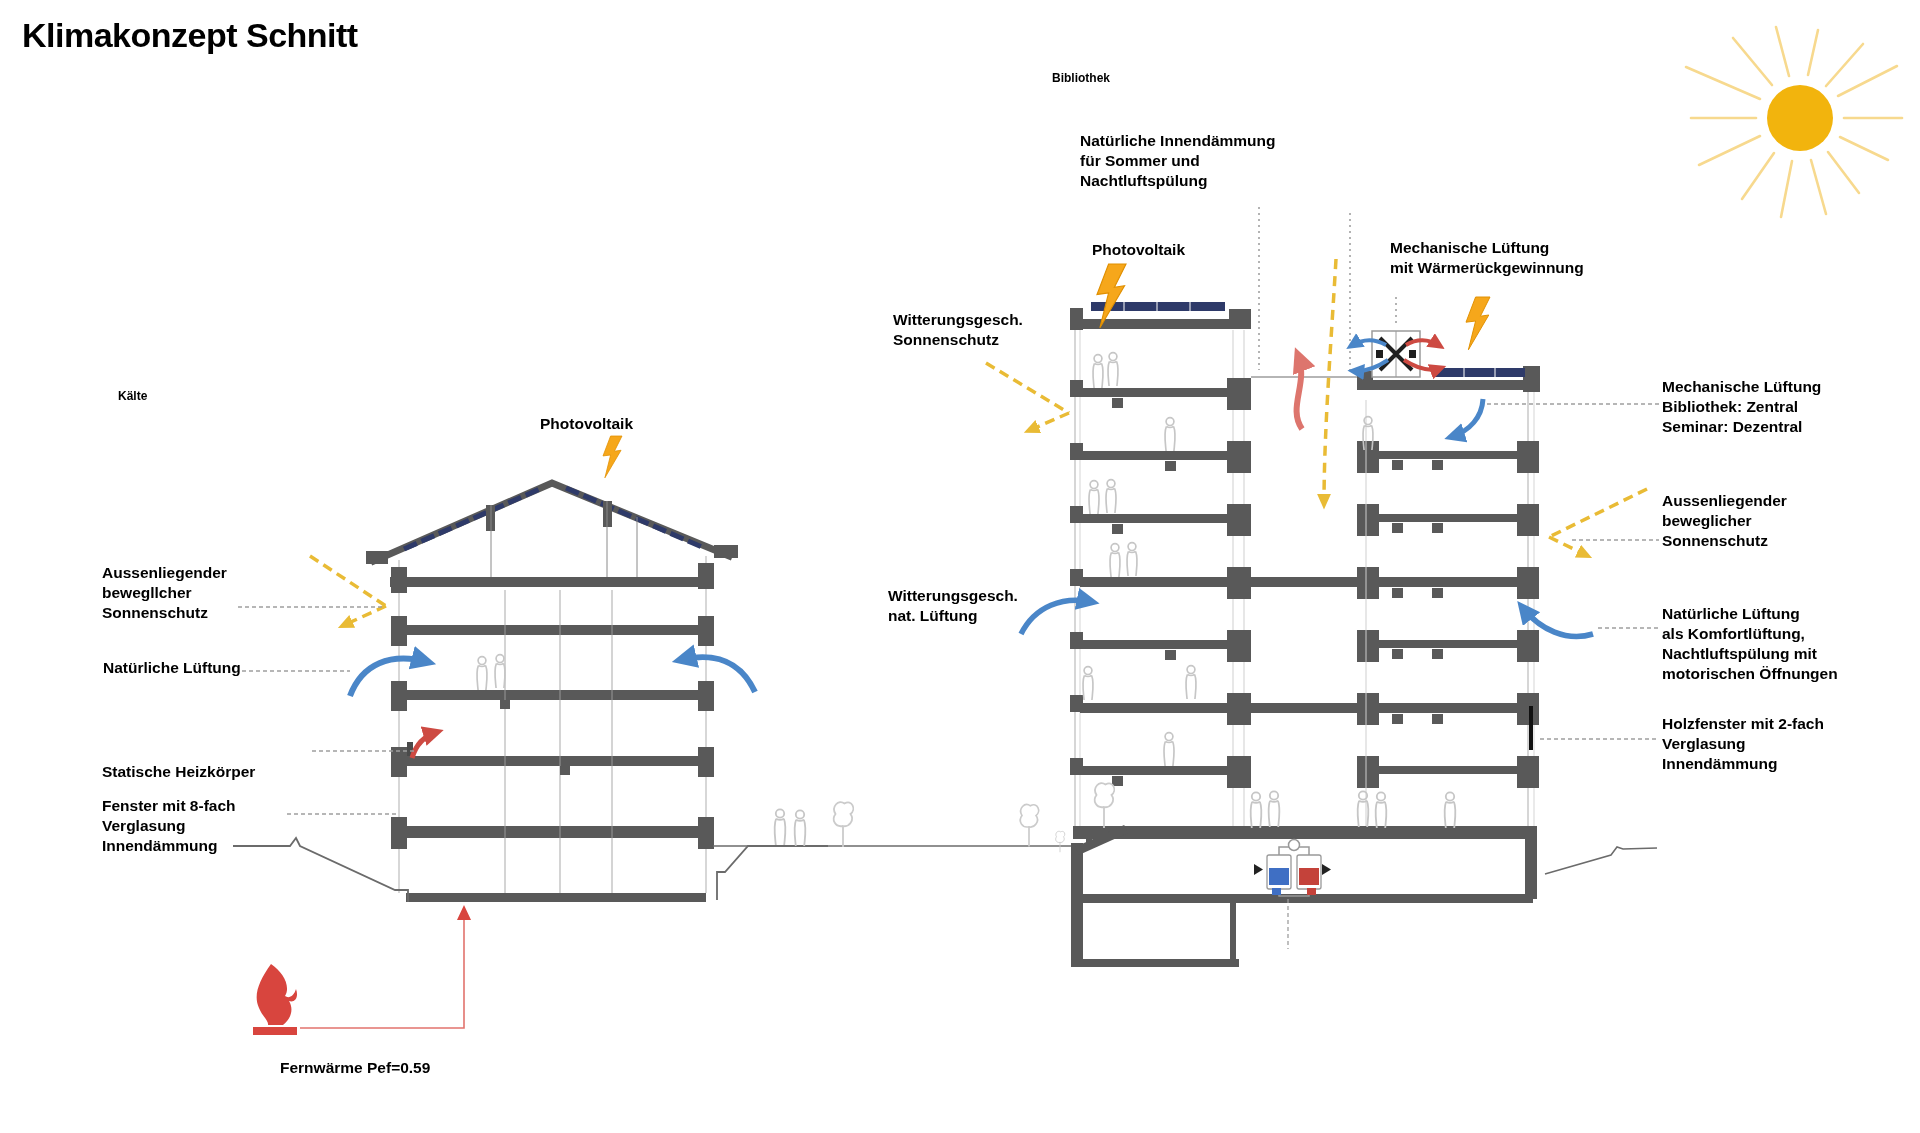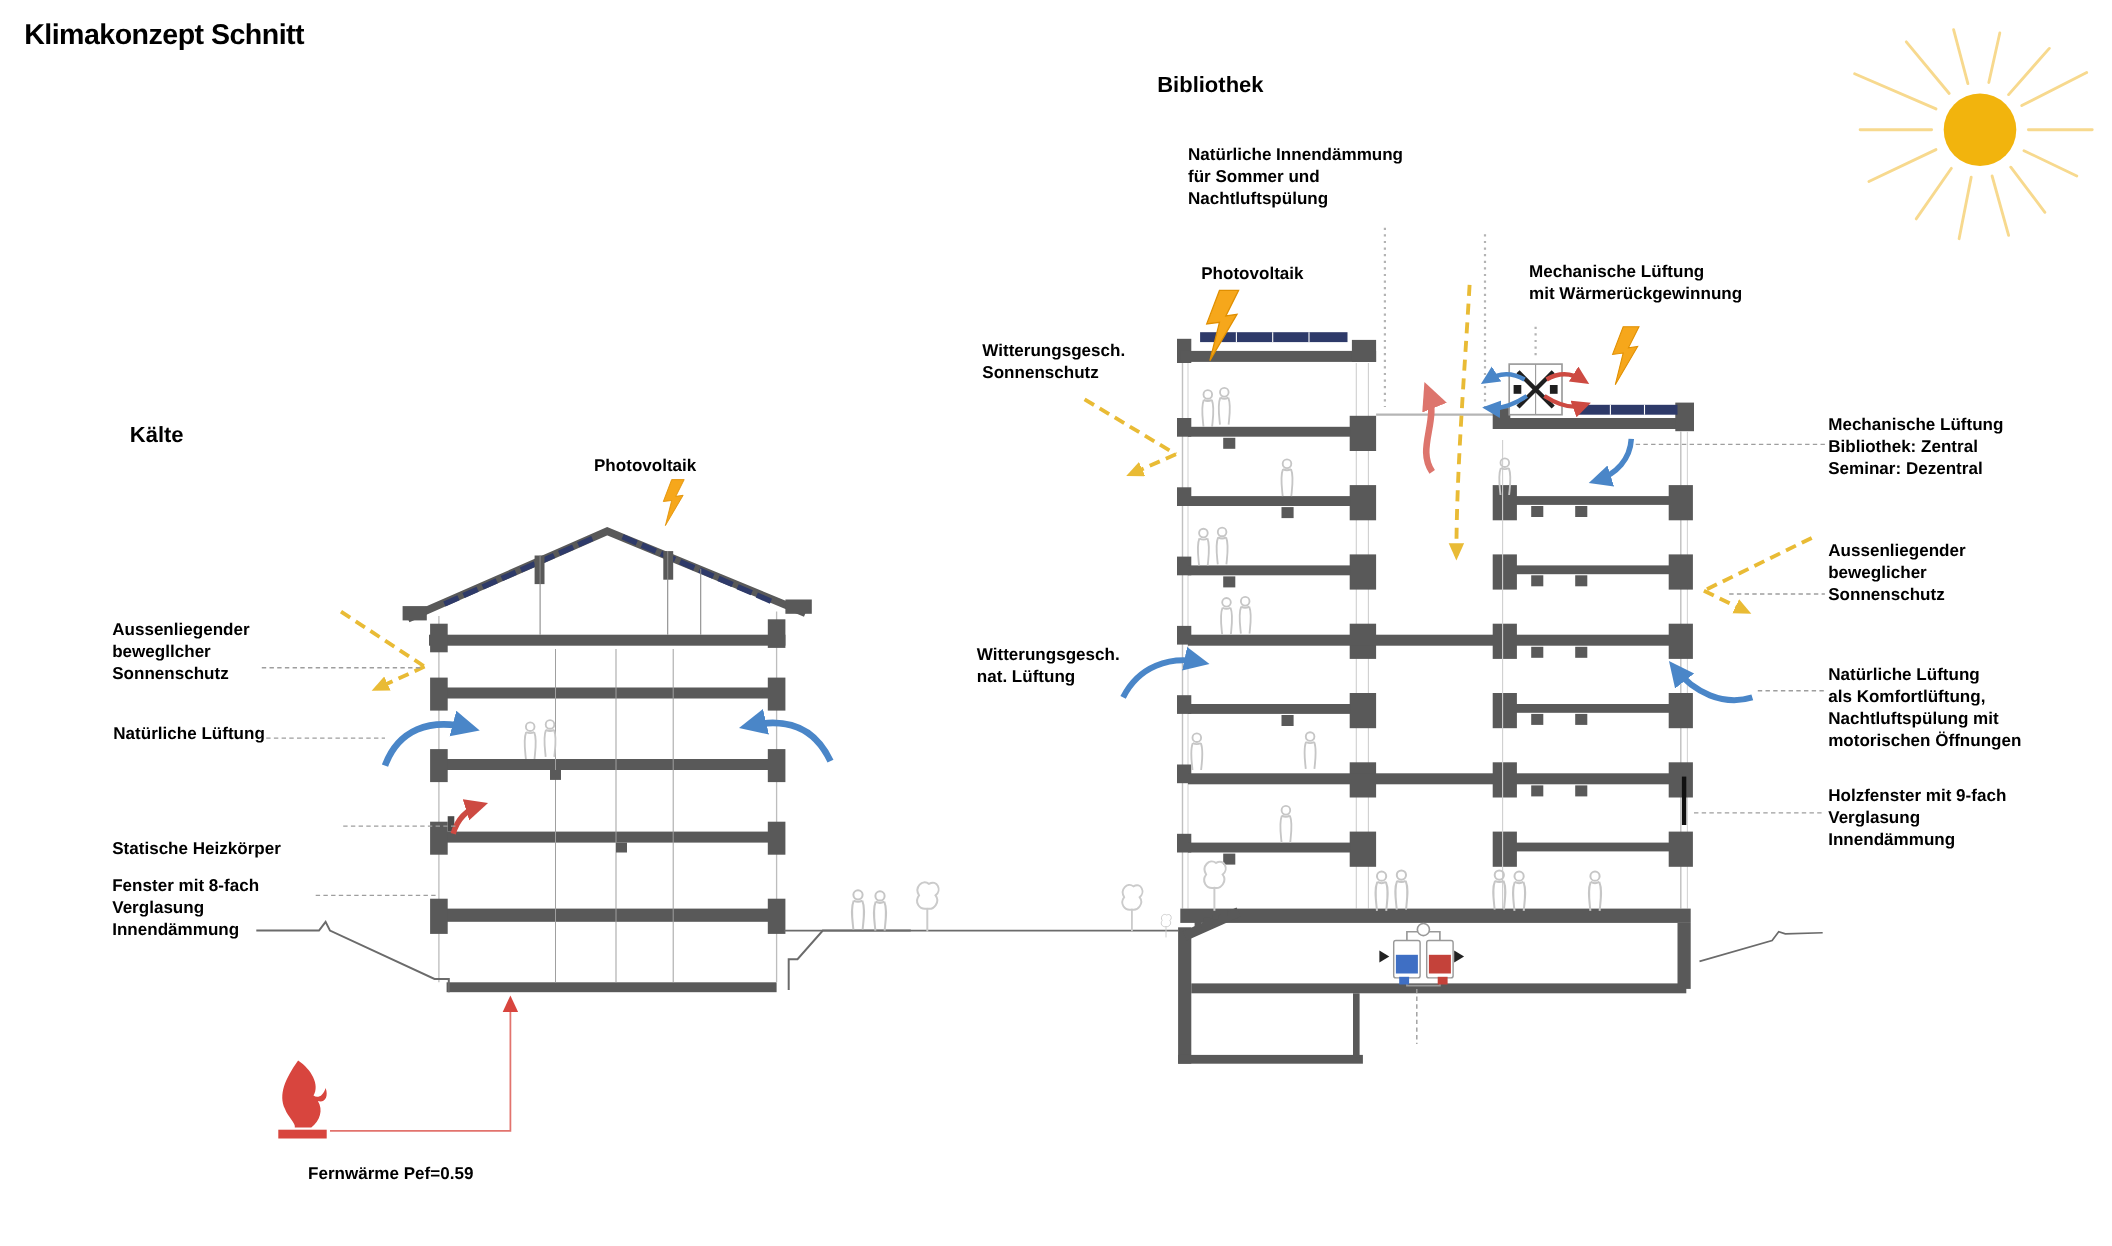--- a/index.html
+++ b/index.html
@@ -1,22 +1,22 @@
 <!DOCTYPE html>
 <html><head>
 <meta charset="utf-8">
 <style>
   html,body{margin:0;padding:0;background:#fff;}
   .stage{position:relative;width:1920px;height:1133px;background:#ffffff;
          font-family:"Liberation Sans",sans-serif;overflow:hidden;}
   .stage svg{position:absolute;left:0;top:0;}
   .lbl{position:absolute;font-weight:bold;font-size:15.5px;line-height:20px;
        color:#000;white-space:pre-line;}
-  .title{position:absolute;font-size:26px;font-weight:bold;letter-spacing:-0.5px;color:#000;}
-  .bname{font-size:20px;}
+  .title{position:absolute;font-size:34px;font-weight:bold;letter-spacing:-0.5px;color:#000;}
+  .bname{font-size:12px;}
 </style>
 </head>
 <body>
 
 <div class="stage">
 
 <svg width="1920" height="1133" viewBox="0 0 1920 1133">
   <defs>
     <marker id="mY" markerWidth="5" markerHeight="5" refX="3.2" refY="2" orient="auto">
       <path d="M0,0 L4.5,2 L0,4 z" fill="#e9bb35"></path>
@@ -376,17 +376,17 @@
   <div class="lbl" style="left:1662px;top:377px">Mechanische Lüftung
 Bibliothek: Zentral
 Seminar: Dezentral</div>
   <div class="lbl" style="left:1662px;top:491px">Aussenliegender
 beweglicher
 Sonnenschutz</div>
   <div class="lbl" style="left:1662px;top:604px">Natürliche Lüftung
 als Komfortlüftung,
 Nachtluftspülung mit
 motorischen Öffnungen</div>
-  <div class="lbl" style="left:1662px;top:714px">Holzfenster mit 9-fach
+  <div class="lbl" style="left:1662px;top:714px">Holzfenster mit 2-fach
 Verglasung
 Innendämmung</div>
 
 </div>
 
 </body></html>

